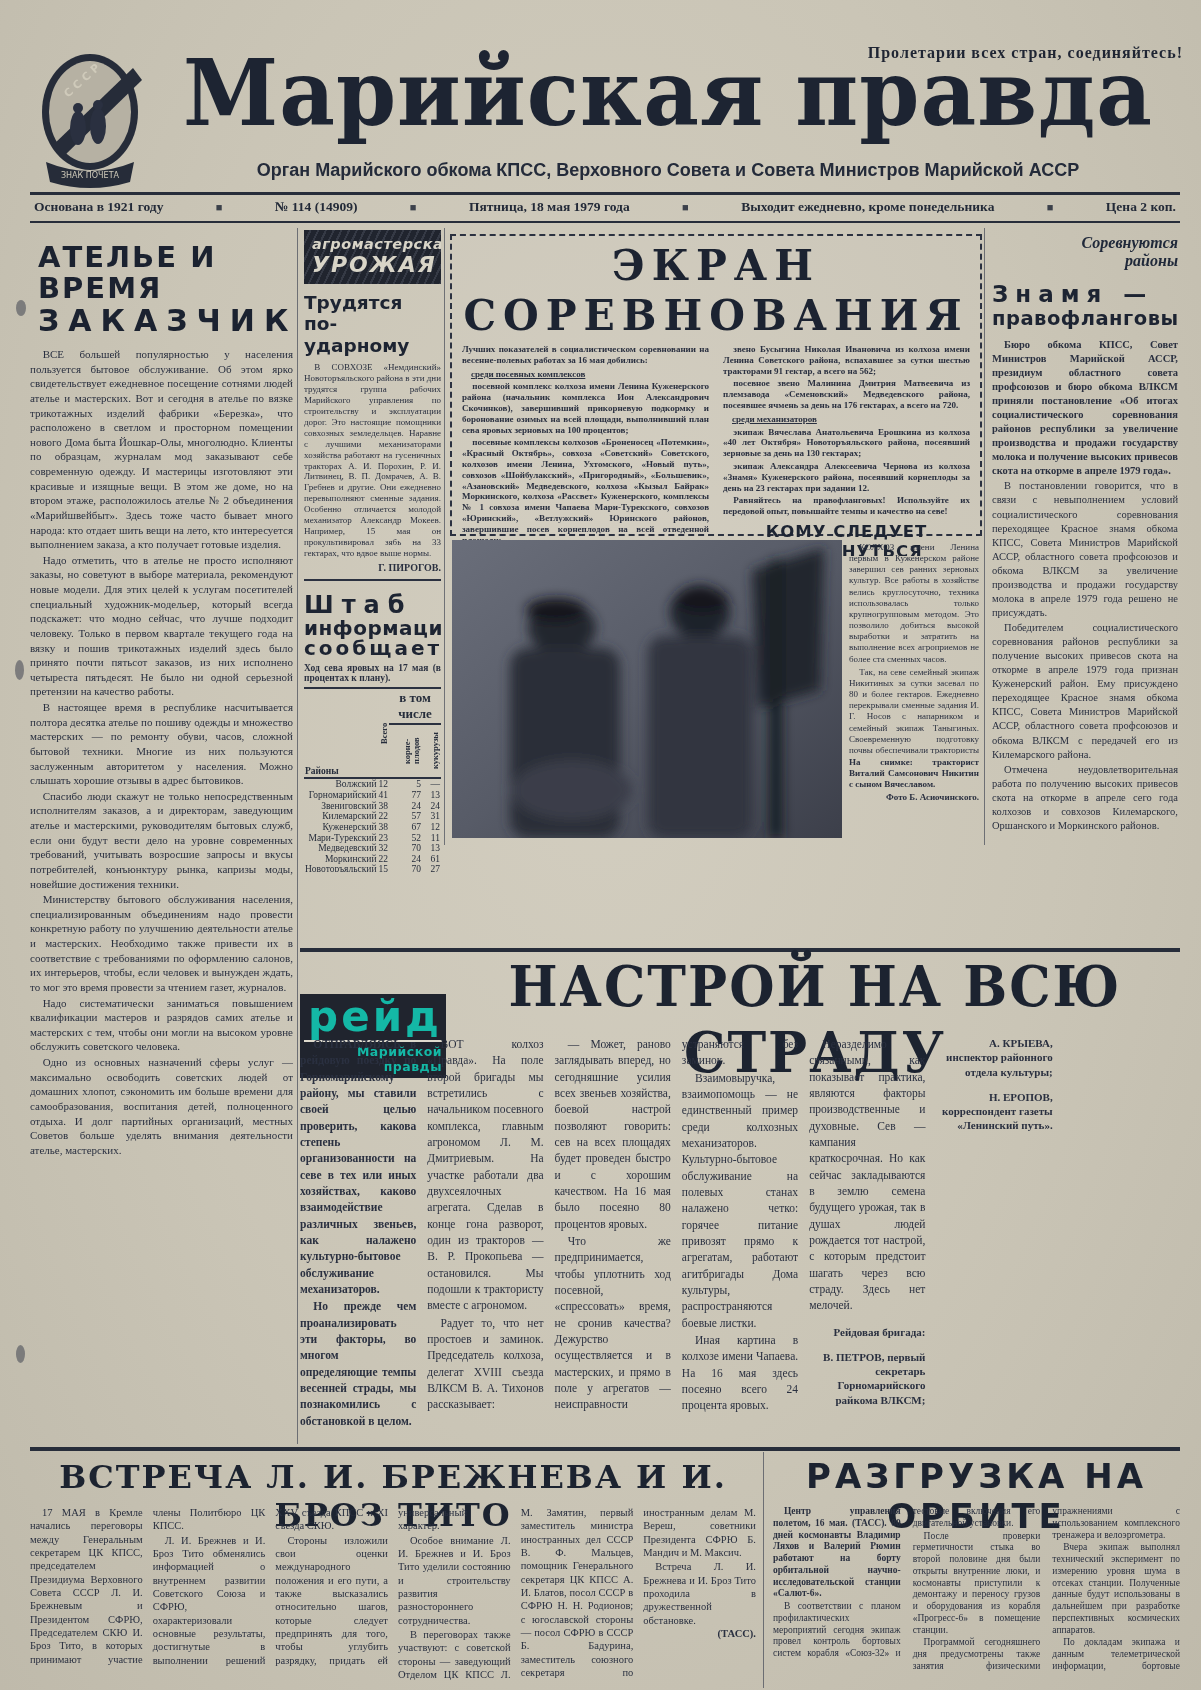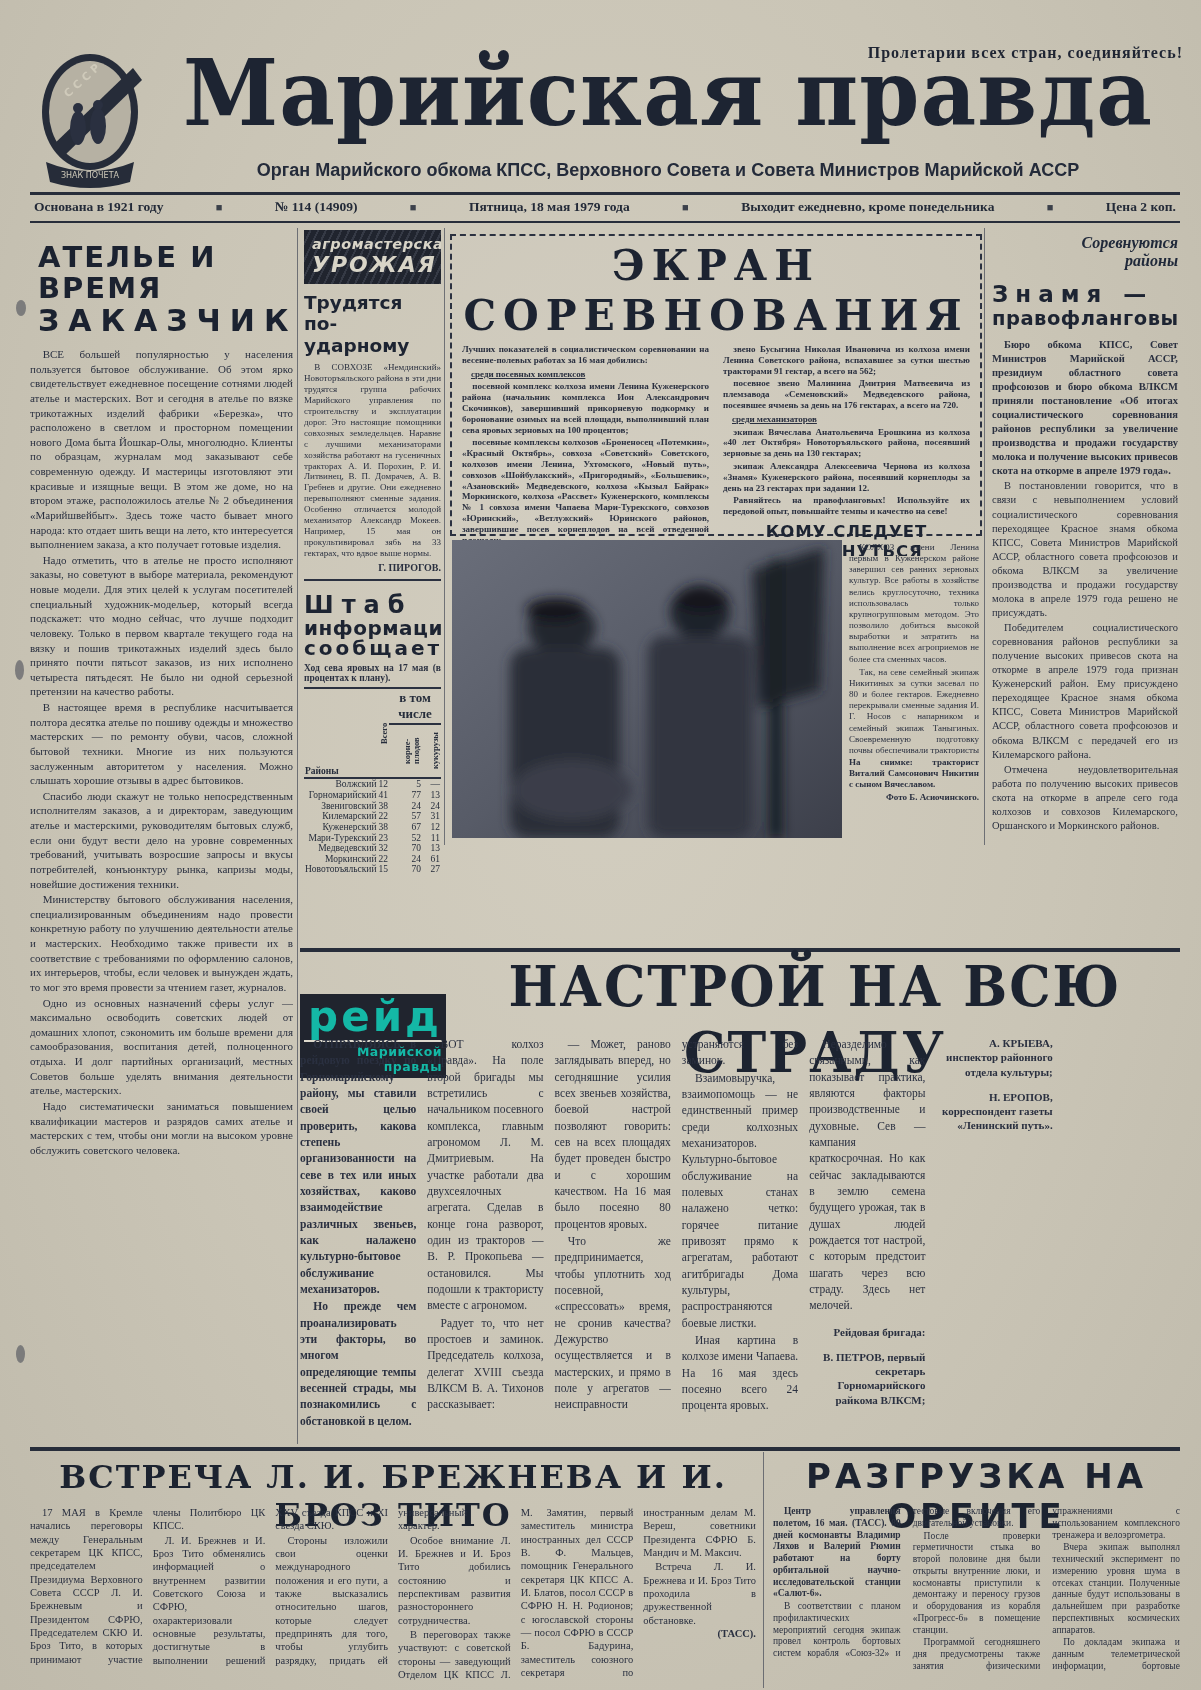--- a/index.html
+++ b/index.html
@@ -131,22 +131,22 @@
     <h2 class="colA-head" style="margin:8px;">
       <span class="l1">АТЕЛЬЕ И ВРЕМЯ</span>
       <span class="l2">ЗАКАЗЧИКА</span>
     </h2>
     <div class="bodytext">
         <p>ВСЕ большей популярностью у населения пользуется бытовое обслуживание. Об этом ярко свидетельствует ежедневное посещение сотнями людей ателье и мастерских. Вот и сегодня в ателье по вязке трикотажных изделий фабрики «Березка», что расположено в светлом и просторном помещении нового Дома быта Йошкар-Олы, многолюдно. Клиенты по образцам, журналам мод заказывают себе современную одежду. И мастерицы изготовляют эти красивые и изящные вещи. В этом же доме, но на втором этаже, расположилось ателье № 2 объединения «Марийшвейбыт». Здесь тоже часто бывает много народа: кто отдает шить вещи на лето, кто интересуется выполнением заказа, а кто получает готовые изделия.</p>
         <p>Надо отметить, что в ателье не просто исполняют заказы, но советуют в выборе материала, рекомендуют новые модели. Для этих целей к услугам посетителей специальный художник-модельер, который всегда подскажет: что модно сейчас, что лучше подходит человеку. Только в первом квартале текущего года на вязку и пошив трикотажных изделий здесь было принято почти пятьсот заказов, из них исполнено четыреста пятьдесят. Не было ни одной серьезной претензии на качество работы.</p>
         <p>В настоящее время в республике насчитывается полтора десятка ателье по пошиву одежды и множество мастерских — по ремонту обуви, часов, сложной бытовой техники. Многие из них пользуются заслуженным авторитетом у населения. Можно слышать хорошие отзывы в адрес бытовиков.</p>
         <p>Спасибо люди скажут не только непосредственным исполнителям заказов, а и директорам, заведующим ателье и мастерскими, руководителям бытовых служб, если они будут вести дело на уровне современных требований, учитывать возросшие запросы и вкусы потребителей, конъюнктуру рынка, капризы моды, новейшие достижения техники.</p>
         <p>Министерству бытового обслуживания населения, специализированным объединениям надо провести конкретную работу по улучшению деятельности ателье и мастерских. Необходимо также привести их в соответствие с требованиями по оформлению салонов, их интерьеров, чтобы, если человек и вынужден ждать, то мог это время провести за чтением газет, журналов.</p>
+        <p>Надо систематически заниматься повышением квалификации мастеров и разрядов самих ателье и мастерских с тем, чтобы они могли на высоком уровне обслужить советского человека.</p>
         <p>Одно из основных назначений сферы услуг — максимально освободить советских людей от домашних хлопот, сэкономить им больше времени для самообразования, воспитания детей, полноценного отдыха. И долг партийных организаций, местных Советов больше уделять внимания деятельности ателье, мастерских.</p>
-        <p>Надо систематически заниматься повышением квалификации мастеров и разрядов самих ателье и мастерских с тем, чтобы они могли на высоком уровне обслужить советского человека.</p>
       </div>
   </div>
 
   <div class="vsep" style="left:297px;top:228px;height:1216px;"></div>
 
   <div class="abs colB" style="left:304px;top:230px;width:137px;height:642px;overflow:hidden;">
     <div class="banner">
       <div class="hatch"></div>
       <div class="b1">агромастерская</div>
       <div class="b2">урожая</div>
@@ -371,21 +371,21 @@
   </div>
 
   <div class="abs rule" style="left:30px;top:1447px;width:1150px;height:4px;"></div>
 
   <div class="abs vst-title" style="left:30px;top:1458px;width:726px;">ВСТРЕЧА Л. И. БРЕЖНЕВА И И. БРОЗ ТИТО</div>
   <div class="abs vst-cols" style="left:30px;top:1506px;width:726px;height:176px;overflow:hidden;">
     <div class="bodytext">
         <p>17 МАЯ в Кремле начались переговоры между Генеральным секретарем ЦК КПСС, председателем Президиума Верховного Совета СССР Л. И. Брежневым и Президентом СФРЮ, Председателем СКЮ И. Броз Тито, в которых принимают участие члены Политбюро ЦК КПСС.</p>
         <p>Л. И. Брежнев и И. Броз Тито обменялись информацией о внутреннем развитии Советского Союза и СФРЮ, охарактеризовали основные результаты, достигнутые в выполнении решений XXV съезда КПСС и XI съезда СКЮ.</p>
         <p>Стороны изложили свои оценки международного положения и его пути, а также высказались относительно шагов, которые следует предпринять для того, чтобы углубить разрядку, придать ей универсальный характер.</p>
-        <p>Особое внимание Л. И. Брежнев и И. Броз Тито добились состоянию и перспективам развития разностороннего сотрудничества.</p>
+        <p>Особое внимание Л. И. Брежнев и И. Броз Тито уделили состоянию и строительству развития разностороннего сотрудничества.</p>
         <p>В переговорах также участвуют: с советской стороны — заведующий Отделом ЦК КПСС Л. М. Замятин, первый заместитель министра иностранных дел СССР В. Ф. Мальцев, помощник Генерального секретаря ЦК КПСС А. И. Блатов, посол СССР в СФРЮ Н. Н. Родионов; с югославской стороны — посол СФРЮ в СССР Б. Бадурина, заместитель союзного секретаря по иностранным делам М. Вереш, советники Президента СФРЮ Б. Мандич и М. Максич.</p>
         <p>Встреча Л. И. Брежнева и И. Броз Тито проходила в дружественной обстановке.</p>
       </div>
     <div class="tass">(ТАСС).</div>
   </div>
 
   <div class="vsep" style="left:763px;top:1452px;height:236px;"></div>
 
   <div class="abs raz-title" style="left:773px;top:1456px;width:407px;">РАЗГРУЗКА НА ОРБИТЕ</div>
   <div class="abs raz-cols" style="left:773px;top:1506px;width:407px;height:176px;overflow:hidden;">

